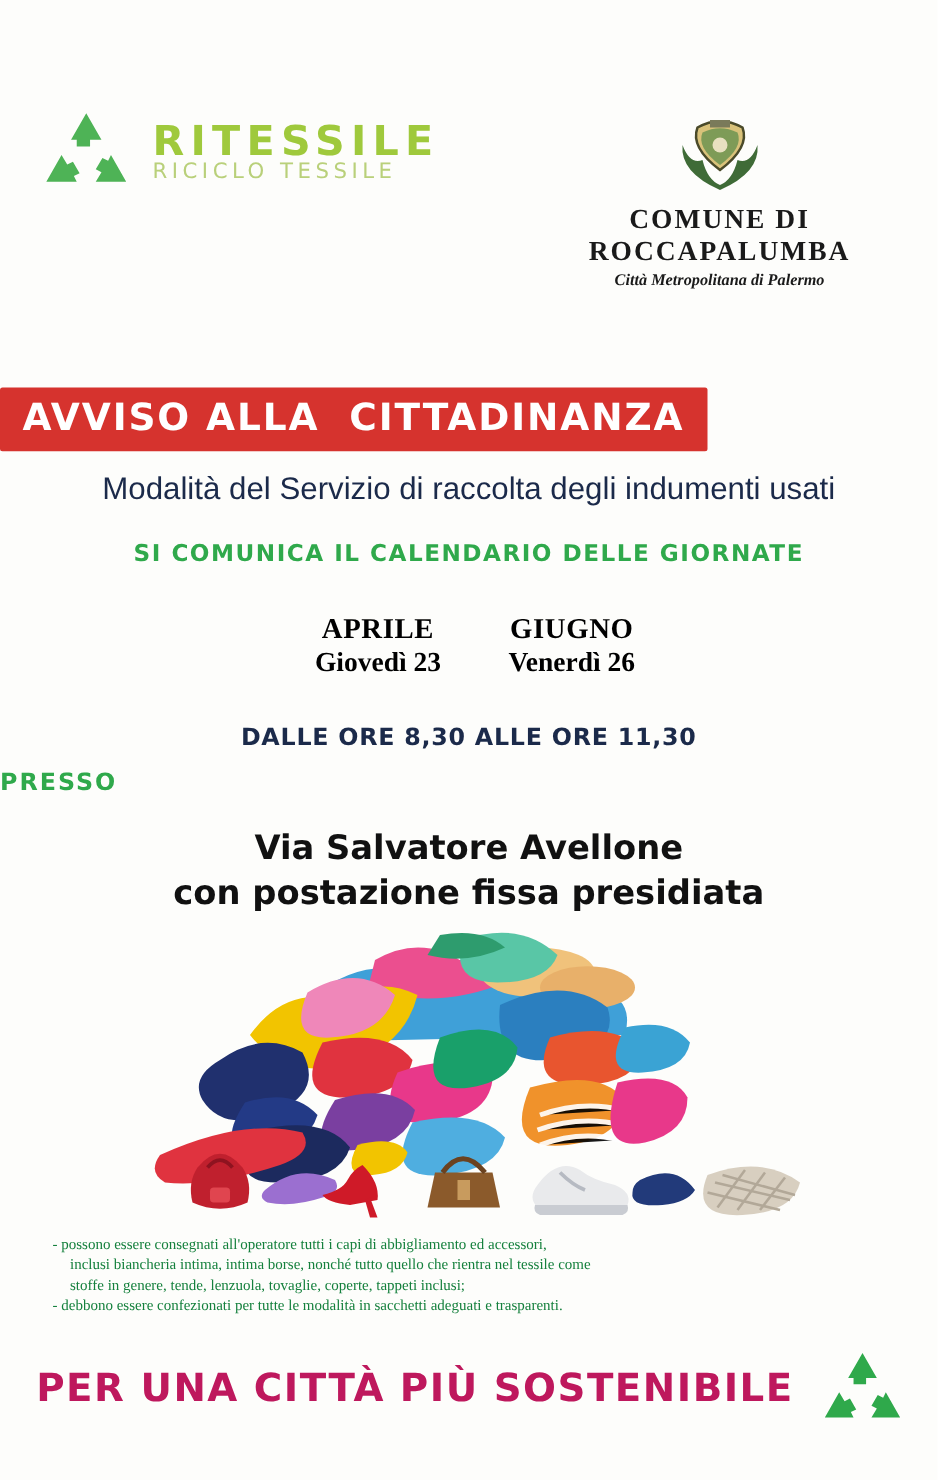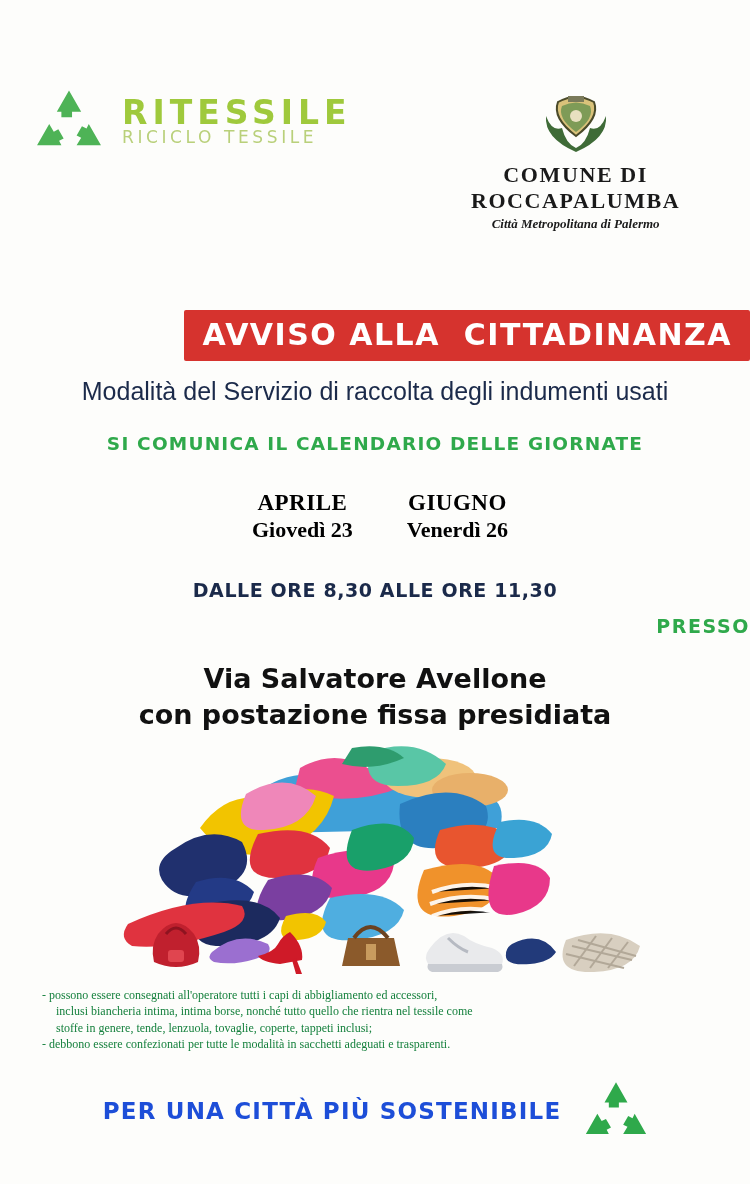--- a/index.html
+++ b/index.html
@@ -81,21 +81,21 @@
     font-family: "Liberation Serif", serif;
     font-style: italic;
     font-weight: bold;
     font-size: 13px;
     color: #1a1a1a;
     margin-top: 2px;
   }
 
   
   .banner-wrap {
-    text-align: right;
+    text-align: left;
     margin-top: 78px;
   }
   .banner {
     display: inline-block;
     background: #d6332e;
     color: #ffffff;
     font-family: "DejaVu Sans", sans-serif;
     font-weight: bold;
     font-size: 30px;
     letter-spacing: 1.5px;
@@ -151,21 +151,21 @@
   .hours {
     text-align: center;
     font-family: "DejaVu Sans", sans-serif;
     font-weight: bold;
     font-size: 19px;
     letter-spacing: 0.6px;
     color: #1b2a4a;
     margin-top: 36px;
   }
   .presso {
-    text-align: right;
+    text-align: left;
     font-family: "DejaVu Sans", sans-serif;
     font-weight: bold;
     font-size: 19px;
     letter-spacing: 1.6px;
     color: #2fa94b;
     margin-top: 14px;
   }
   .address {
     text-align: center;
     font-family: "DejaVu Sans", sans-serif;
@@ -202,23 +202,23 @@
     display: flex;
     align-items: center;
     justify-content: center;
     gap: 18px;
     margin-top: 26px;
     padding-left: 6px;
   }
   .footer-text {
     font-family: "DejaVu Sans", sans-serif;
     font-weight: bold;
-    font-size: 23px;
+    font-size: 31px;
     letter-spacing: 1.2px;
-    color: #1d4ed8;
+    color: #be185d;
   }
   .footer-mark { width: 74px; height: 66px; flex: 0 0 auto; }
 </style>
 </head>
 <body>
 
 <div class="poster">
 
   <div class="header">
 

